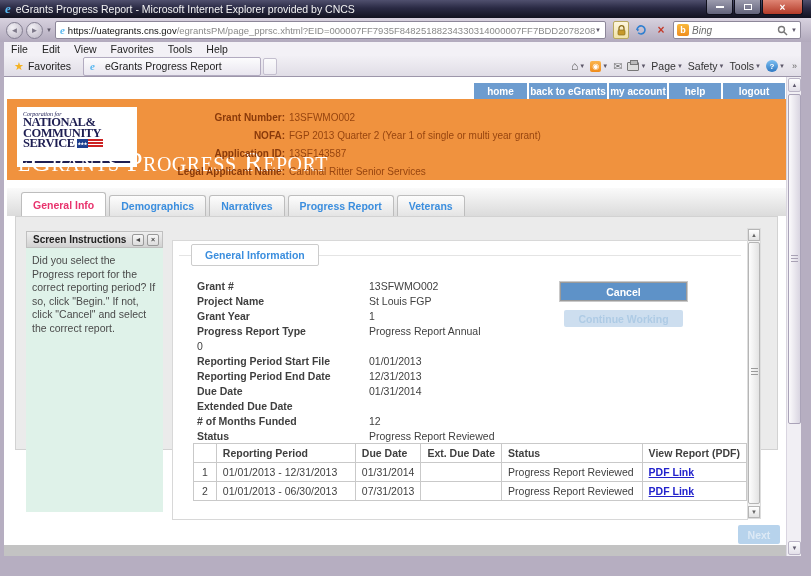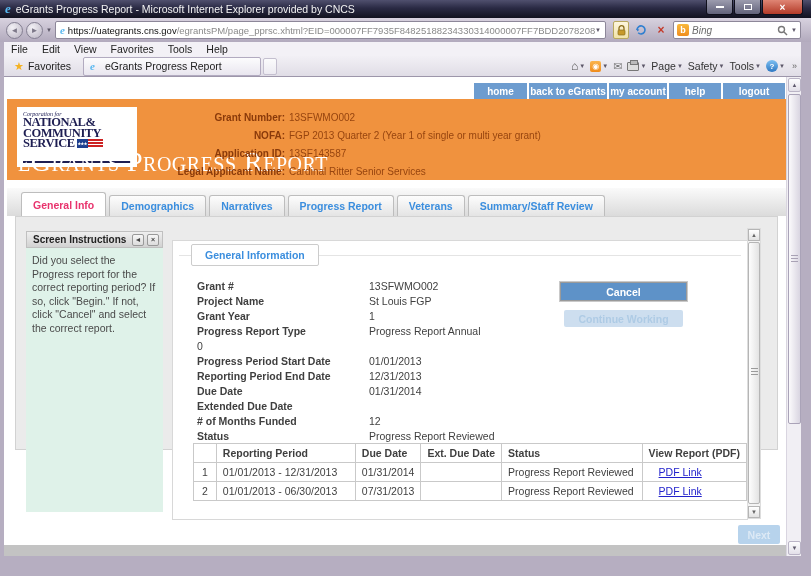--- a/index.html
+++ b/index.html
@@ -141,21 +141,21 @@
   .rtable{position:absolute;left:20px;top:202px;border-collapse:collapse;table-layout:fixed;font-size:10.5px;color:#3f3f3f;}
   .rtable th,.rtable td{border:1px solid #c9c9c9;height:19px;padding:0 6px;text-align:left;overflow:hidden;white-space:nowrap;}
   .rtable th{font-weight:bold;}
   .col-num{width:26px;text-align:center;}
   .col-period{width:148px;}
   .col-due{width:62px;}
   .col-ext{width:76px;}
   .col-status{width:142px;}
   .col-pdf{width:88px;}
   td.col-num{text-align:center;}
-  .pdf-link{color:#2222cc;font-weight:normal;text-decoration:underline;cursor:pointer;margin-left:10px;}
+  .pdf-link{color:#2222cc;font-weight:bold;text-decoration:underline;cursor:pointer;}
 
   
   .inner-scroll{position:absolute;left:731px;top:11px;width:14px;height:291px;background:#f3f3f3;border:1px solid #ddd;}
   .is-arrow{position:absolute;left:0;width:12px;height:12px;background:linear-gradient(#fff,#e2e2e2);border:1px solid #b5b5b5;
     color:#666;font-size:6px;display:flex;align-items:center;justify-content:center;}
   .is-up{top:0;}
   .is-down{bottom:0;}
   .is-thumb{position:absolute;left:0;top:13px;width:12px;height:262px;border:1px solid #b5b5b5;border-radius:2px;
     background:linear-gradient(90deg,#fdfdfd,#e3e3e3);}
   .is-thumb .grip{margin-top:125px;background:repeating-linear-gradient(#9a9a9a 0 1px,transparent 1px 3px);}
@@ -332,21 +332,20 @@
         </div>
       </div>
     </div>
 
     <div class="tabstrip">
       <div class="tab active">General Info</div>
       <div class="tab">Demographics</div>
       <div class="tab">Narratives</div>
       <div class="tab">Progress Report</div>
       <div class="tab">Veterans</div>
-      <div class="tab">Summary/Staff Review</div>
     </div>
 
     <div class="content-gray">
 
       <div class="instr">
         <div class="instr-head">
           <span class="instr-title">Screen Instructions</span>
           <span class="instr-btn">
               <span>◄</span>
             </span>
@@ -375,21 +374,21 @@
               <span>1</span>
             </div>
           <div class="frow">
               <span class="fl">Progress Report Type</span>
               <span>Progress Report Annual</span>
             </div>
           <div class="frow">
               <span>0</span>
             </div>
           <div class="frow">
-              <span class="fl">Progress Period Start Date</span>
+              <span class="fl">Reporting Period Start File</span>
               <span>01/01/2013</span>
             </div>
           <div class="frow">
               <span class="fl">Reporting Period End Date</span>
               <span>12/31/2013</span>
             </div>
           <div class="frow">
               <span class="fl">Due Date</span>
               <span>01/31/2014</span>
             </div>

